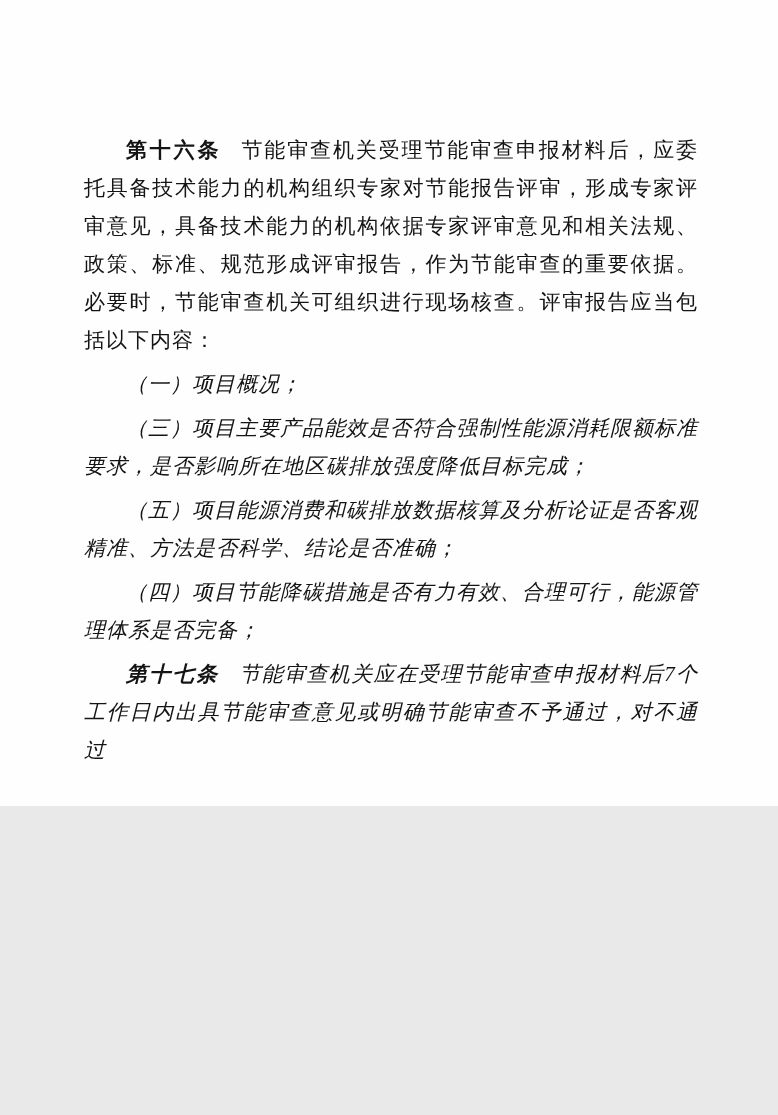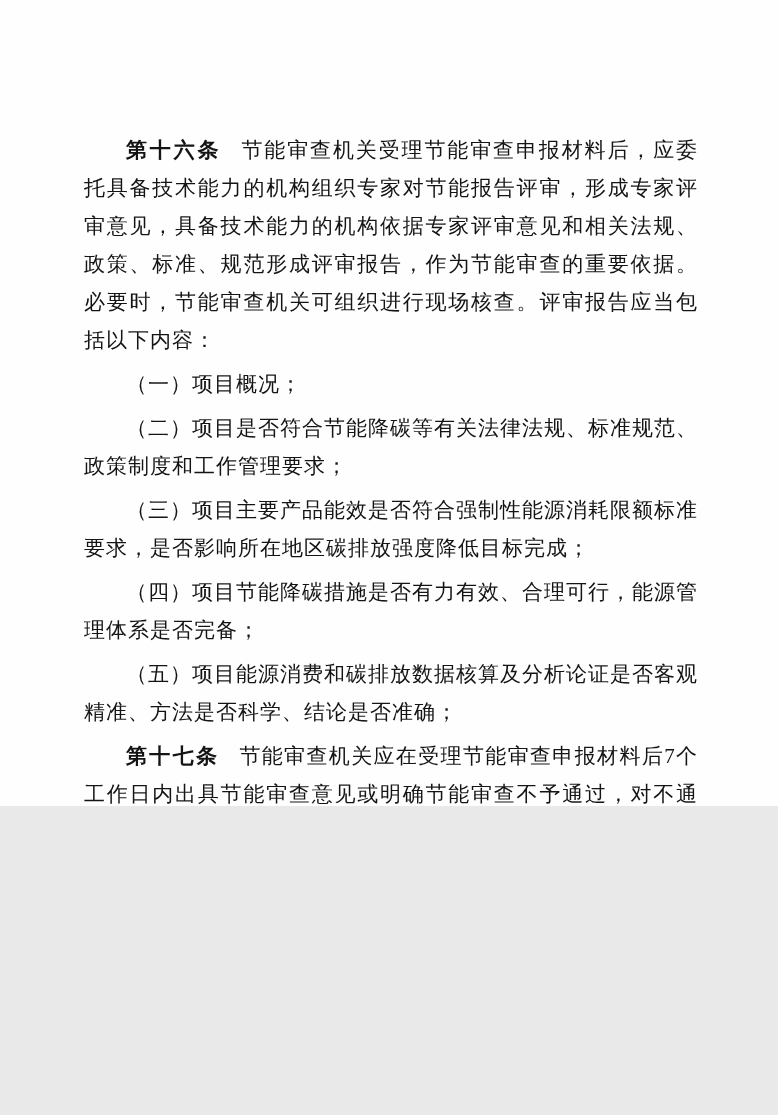--- a/index.html
+++ b/index.html
@@ -27,20 +27,21 @@
     line-height: 38px;
     letter-spacing: 1px;
     text-align: justify;
   }
   .para {
     margin: 0;
     text-indent: 2em;
   }
   .para + .para {
     margin-top: 6px;
+    font-style: italic;
   }
   .article-no {
     font-family: "Liberation Sans", "DejaVu Sans", sans-serif;
     font-weight: 700;
     letter-spacing: 2px;
     margin-right: 0.95em;
   }
   .page-number {
     position: absolute;
     left: 84px;
@@ -52,22 +53,21 @@
   }
 </style>
 </head>
 <body>
 
 <div class="page">
   <div class="doc-body">
     <p class="para article"><span class="article-no">第十六条</span><span>节能审查机关受理节能审查申报材料后，应委托具备技术能力的机构组织专家对节能报告评审，形成专家评审意见，具备技术能力的机构依据专家评审意见和相关法规、政策、标准、规范形成评审报告，作为节能审查的重要依据。必要时，节能审查机关可组织进行现场核查。评审报告应当包括以下内容：</span></p>
 
     <p class="para item">（一）项目概况；</p>
-    <p class="para item">（二）项目是否符合节能降碳等有关法律法规、标准规范、政策制度和工作管理要求；</p>
     <p class="para item">（三）项目主要产品能效是否符合强制性能源消耗限额标准要求，是否影响所在地区碳排放强度降低目标完成；</p>
+    <p class="para item">（五）项目能源消费和碳排放数据核算及分析论证是否客观精准、方法是否科学、结论是否准确；</p>
     <p class="para item">（四）项目节能降碳措施是否有力有效、合理可行，能源管理体系是否完备；</p>
-    <p class="para item">（五）项目能源消费和碳排放数据核算及分析论证是否客观精准、方法是否科学、结论是否准确；</p>
 
     <p class="para article"><span class="article-no">第十七条</span><span>节能审查机关应在受理节能审查申报材料后7个工作日内出具节能审查意见或明确节能审查不予通过，对不通过</span></p>
   </div>
 
   <div class="page-number">—10—</div>
 </div>
 
 </body></html>

